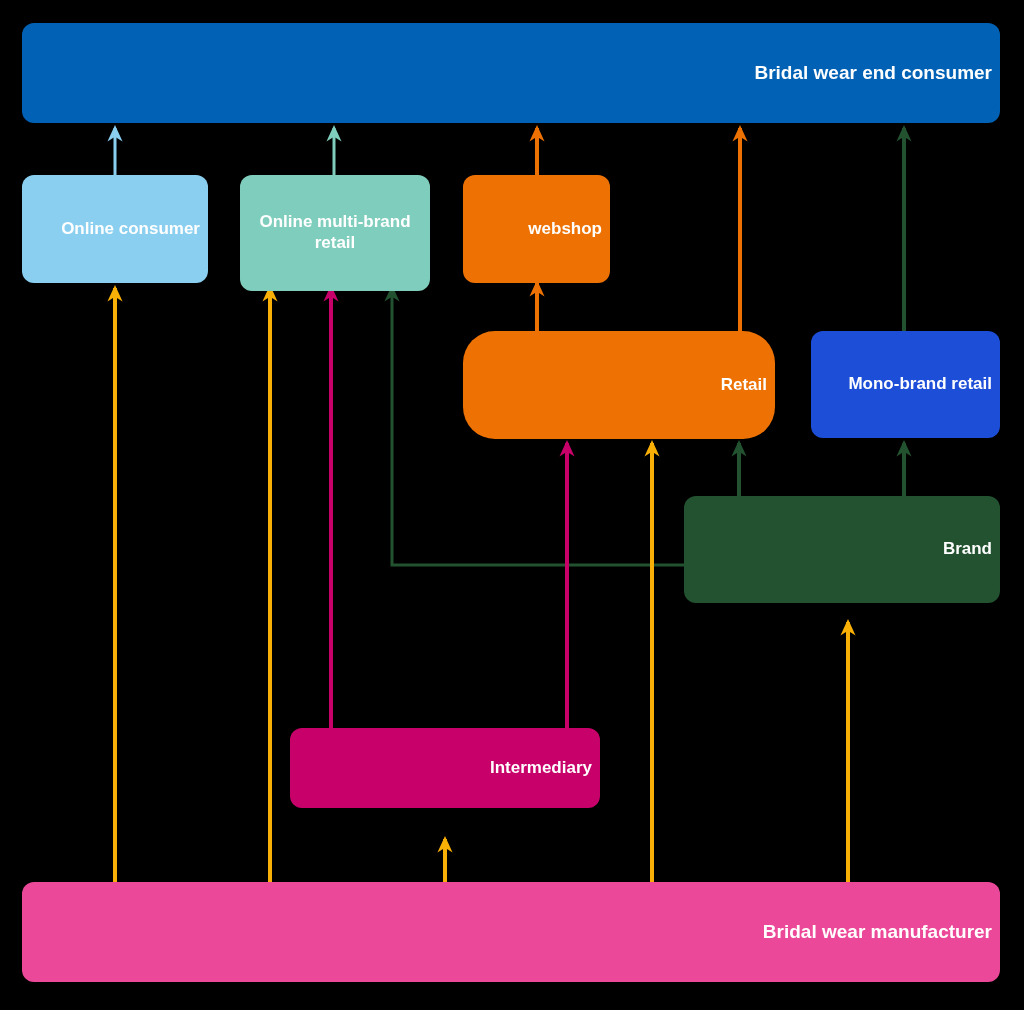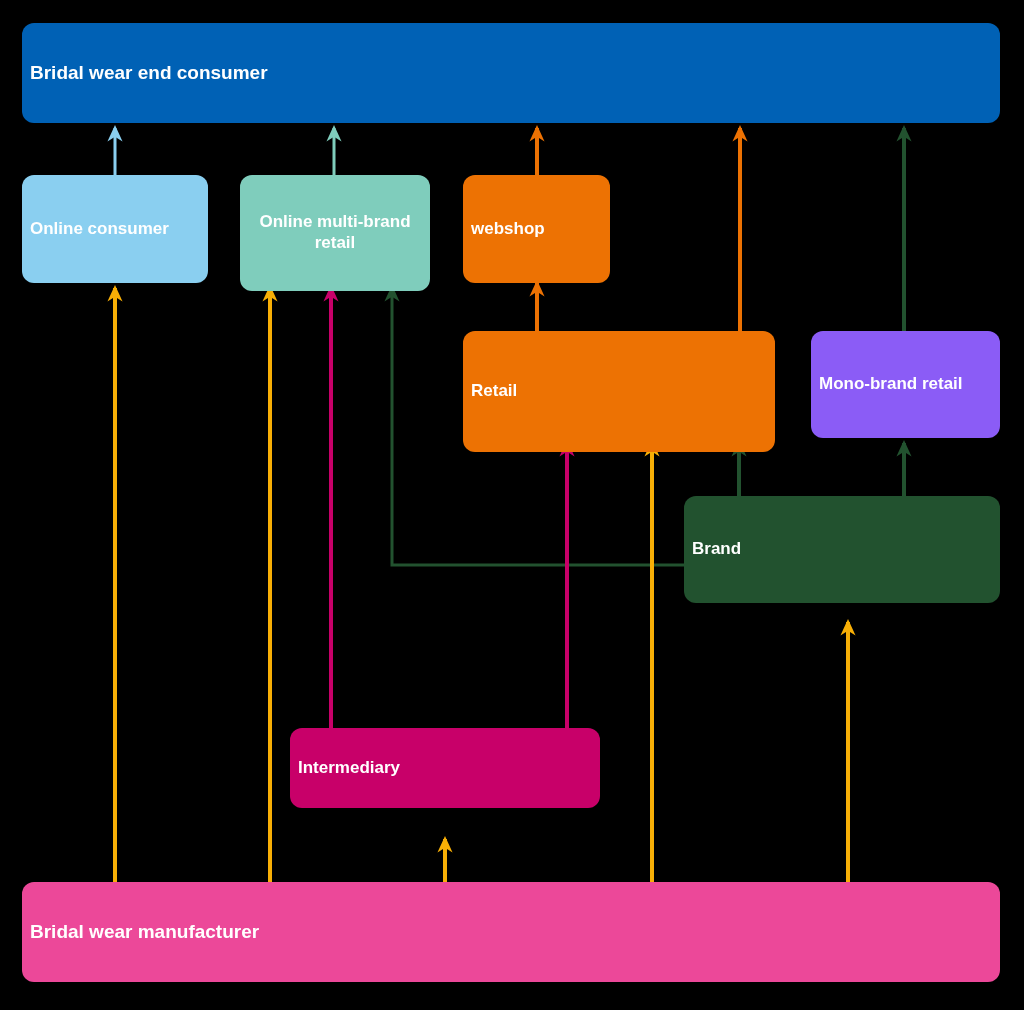--- a/index.html
+++ b/index.html
@@ -20,21 +20,21 @@
     left: 0;
     top: 0;
     width: 1024px;
     height: 1010px;
     pointer-events: none;
   }
   .node {
     position: absolute;
     display: flex;
     align-items: center;
-    justify-content: flex-start;
+    justify-content: flex-end;
     text-align: center;
     color: #ffffff;
     font-weight: bold;
     border-radius: 12px;
     box-sizing: border-box;
     padding: 4px 8px;
     line-height: 1.22;
     z-index: 2;
   }
   .node-label { display: block; }
@@ -90,24 +90,24 @@
       </div>
       <div class="node" style="left: 22px; top: 175px; width: 186px; height: 108px; background: rgb(138, 207, 240); font-size: 17px;">
         <span class="node-label">Online consumer</span>
       </div>
       <div class="node" style="left: 240px; top: 175px; width: 190px; height: 116px; background: rgb(127, 205, 188); font-size: 17px;">
         <span class="node-label">Online multi-brand retail</span>
       </div>
       <div class="node" style="left: 463px; top: 175px; width: 147px; height: 108px; background: rgb(237, 114, 3); font-size: 17px;">
         <span class="node-label">webshop</span>
       </div>
-      <div class="node" style="left: 463px; top: 331px; width: 312px; height: 121px; background: rgb(237, 114, 3); font-size: 17px;">
+      <div class="node" style="left: 463px; top: 331px; width: 312px; height: 108px; background: rgb(237, 114, 3); font-size: 17px; border-radius: 32px;">
         <span class="node-label">Retail</span>
       </div>
-      <div class="node" style="left: 811px; top: 331px; width: 189px; height: 107px; background: #8b5cf6; font-size: 17px;">
+      <div class="node" style="left: 811px; top: 331px; width: 189px; height: 107px; background: #1d4ed8; font-size: 17px;">
         <span class="node-label">Mono-brand retail</span>
       </div>
       <div class="node" style="left: 684px; top: 496px; width: 316px; height: 107px; background: rgb(34, 82, 47); font-size: 17px;">
         <span class="node-label">Brand</span>
       </div>
       <div class="node" style="left: 290px; top: 728px; width: 310px; height: 80px; background: rgb(200, 0, 105); font-size: 17px;">
         <span class="node-label">Intermediary</span>
       </div>
       <div class="node" style="left: 22px; top: 882px; width: 978px; height: 100px; background: #ec4899; font-size: 19px;">
         <span class="node-label">Bridal wear manufacturer</span>

